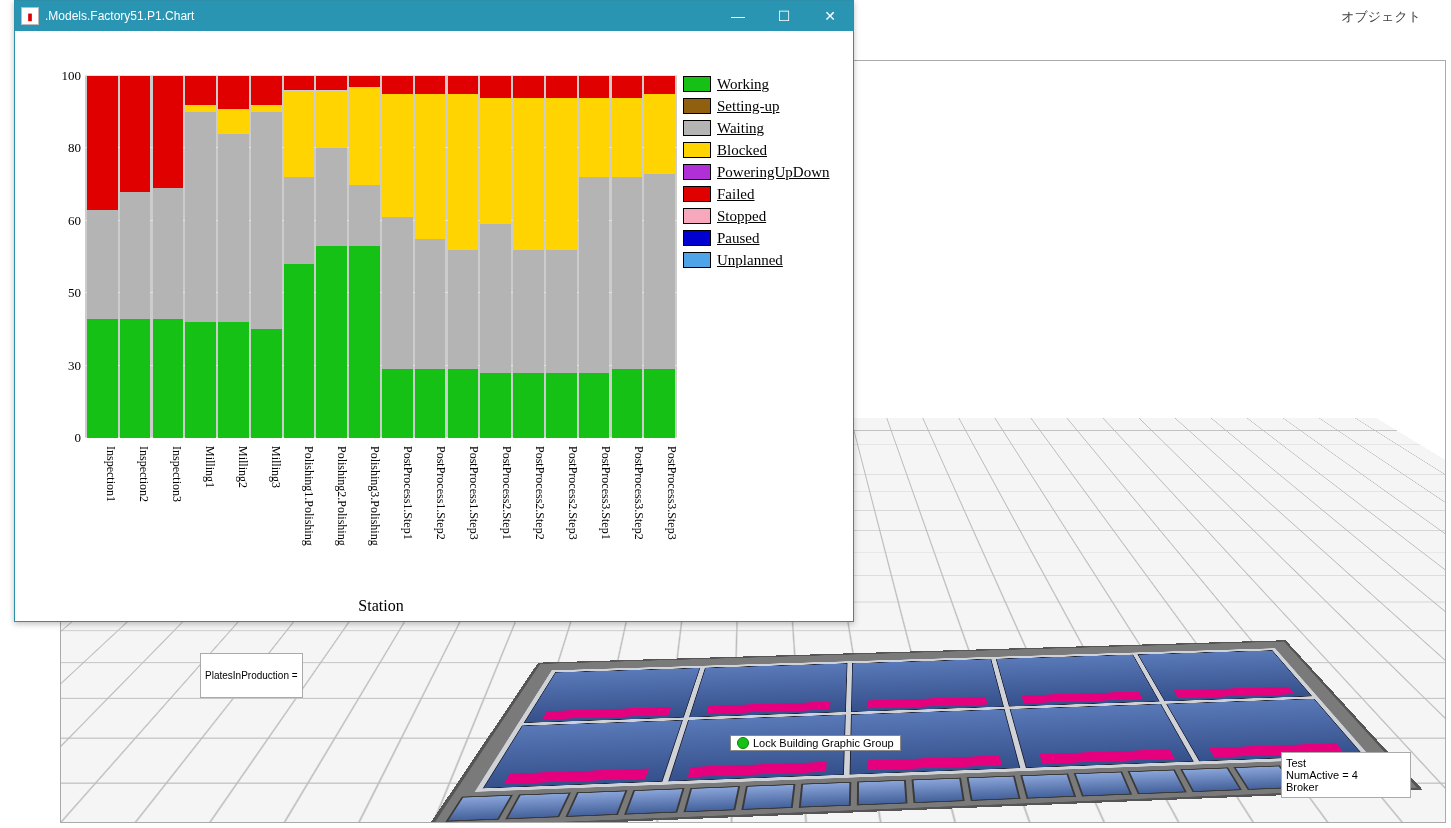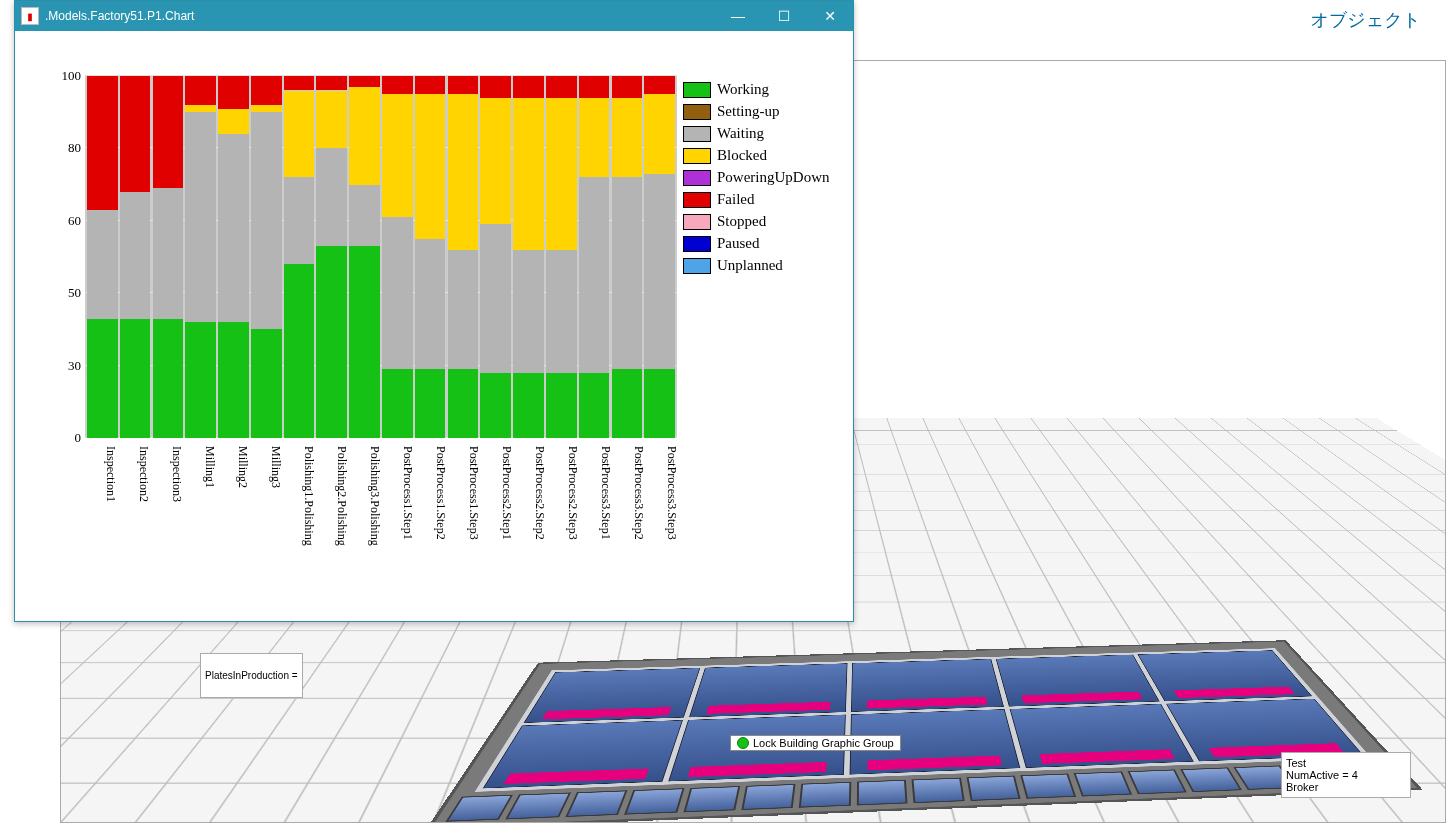--- a/index.html
+++ b/index.html
@@ -64,21 +64,21 @@
   }
   .lockbox {
     position:absolute; left:730px; top:735px;
     background:#fff; border:1px solid #888;
     font-size:11px; padding:1px 6px;
     display:flex; align-items:center; gap:4px;
   }
   .lockdot { width:10px; height:10px; border-radius:50%; background:#15c115; border:1px solid #0a800a; }
   .toolbar-right {
     position:absolute; top:8px; right:30px;
-    font-size:18px; color:#0369a1;
+    font-size:13px; color:#404040;
   }
   .small-panel {
     position:absolute; right:40px; bottom:30px;
     width:120px; background:#fff; border:1px solid #aaa;
     font-size:11px; padding:4px;
   }
 
   
   .chart-window {
     position: absolute;
@@ -151,21 +151,21 @@
     white-space:nowrap;
   }
   .xlabel {
     position:absolute; left:70px; width:592px; bottom:6px;
     text-align:center; font-size:16px; font-family:"Times New Roman",serif;
   }
   .legend {
     position:absolute; left:668px; top:45px;
     font-size:15px; font-family:"Times New Roman",serif;
   }
-  .legend .lrow { display:flex; align-items:flex-end; height:22px; gap:6px; }
+  .legend .lrow { display:flex; align-items:flex-start; height:22px; gap:6px;text-decoration:underline; }
   .legend .swatch { width:26px; height:14px; border:1px solid #000; }
 </style>
 </head>
 <body>
 
 <div class="toolbar-right">オブジェクト</div>
 
 <div class="viewport3d">
   <div class="gridbg"></div>
   <div class="building">
@@ -369,20 +369,21 @@
         <div class="xt">PostProcess1.Step1</div>
         <div class="xt">PostProcess1.Step2</div>
         <div class="xt">PostProcess1.Step3</div>
         <div class="xt">PostProcess2.Step1</div>
         <div class="xt">PostProcess2.Step2</div>
         <div class="xt">PostProcess2.Step3</div>
         <div class="xt">PostProcess3.Step1</div>
         <div class="xt">PostProcess3.Step2</div>
         <div class="xt">PostProcess3.Step3</div>
       </div>
+    <div class="xlabel">Station</div>
 
     <div class="legend" id="legend">
         <div class="lrow">
           <div class="swatch" style="background: rgb(21, 193, 21);"></div>
           <span>Working</span>
         </div>
         <div class="lrow">
           <div class="swatch" style="background: rgb(144, 96, 16);"></div>
           <span>Setting-up</span>
         </div>

